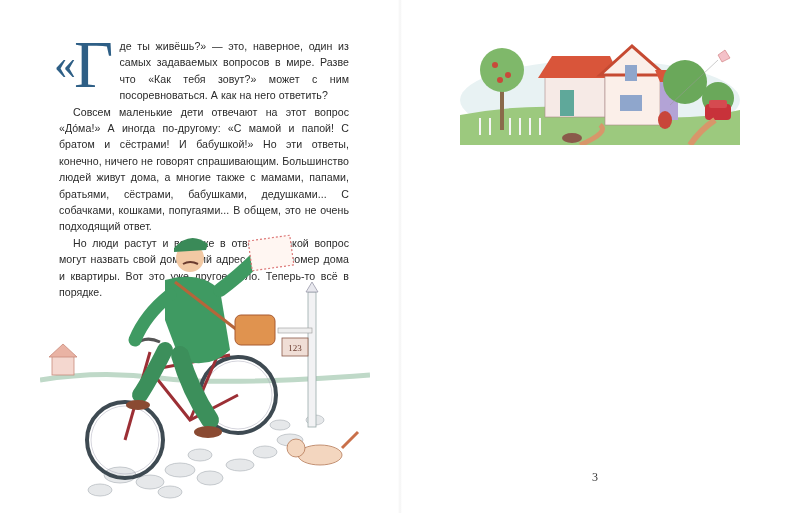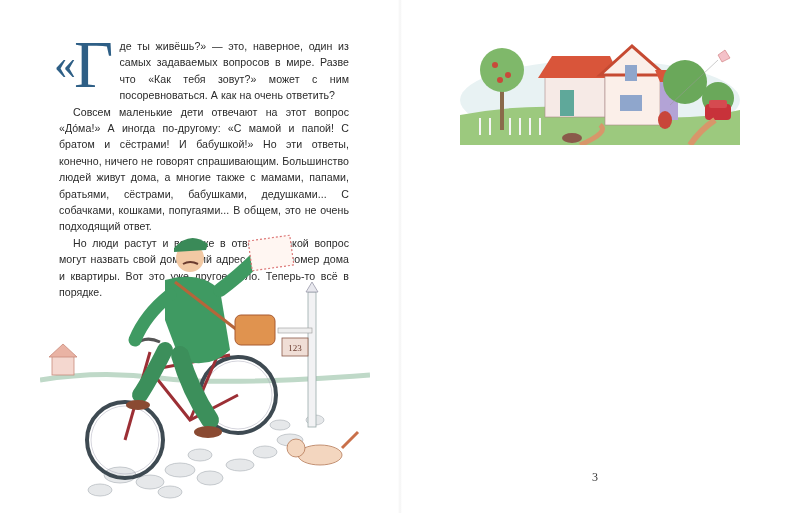--- a/index.html
+++ b/index.html
@@ -19,21 +19,21 @@
   .illus{position:absolute;}
   .illus svg{display:block;}
 </style>
 </head>
 <body>
 
 <div class="page left">
   <div class="leftcol text">
     <div class="dropcap-wrap">
       <span class="dropcap"><span class="q">«</span><span>Г</span></span>
-      <p class="noindent">де ты живёшь?» — это, наверное, один из самых задаваемых вопросов в мире. Разве что «Как тебя зовут?» может с ним посоревноваться. А как на очень ответить?</p>
+      <p class="noindent">де ты живёшь?» — это, наверное, один из самых задаваемых вопросов в мире. Разве что «Как тебя зовут?» может с ним посоревноваться. А как на него ответить?</p>
     </div>
     <p>Совсем маленькие дети отвечают на этот вопрос «Дóма!» А иногда по-другому: «С мамой и папой! С братом и сёстрами! И бабушкой!» Но эти ответы, конечно, ничего не говорят спрашивающим. Большинство людей живут дома, а многие также с мамами, папами, братьями, сёстрами, бабушками, дедушками... С собачками, кошками, попугаями... В общем, это не очень подходящий ответ.</p>
     <p>Но люди растут и вот уже в ответ на такой вопрос могут назвать свой домашний адрес. Улицу, номер дома и квартиры. Вот это уже другое дело. Теперь-то всё в порядке.</p>
   </div>
 
   <div class="illus" style="left:40px;top:220px;">
     <svg width="330" height="285" viewBox="0 0 330 285">
 
       <g fill="#e6e8ea" stroke="#b9bec3" stroke-width="0.8">
         <ellipse cx="80" cy="255" rx="16" ry="8"></ellipse>

